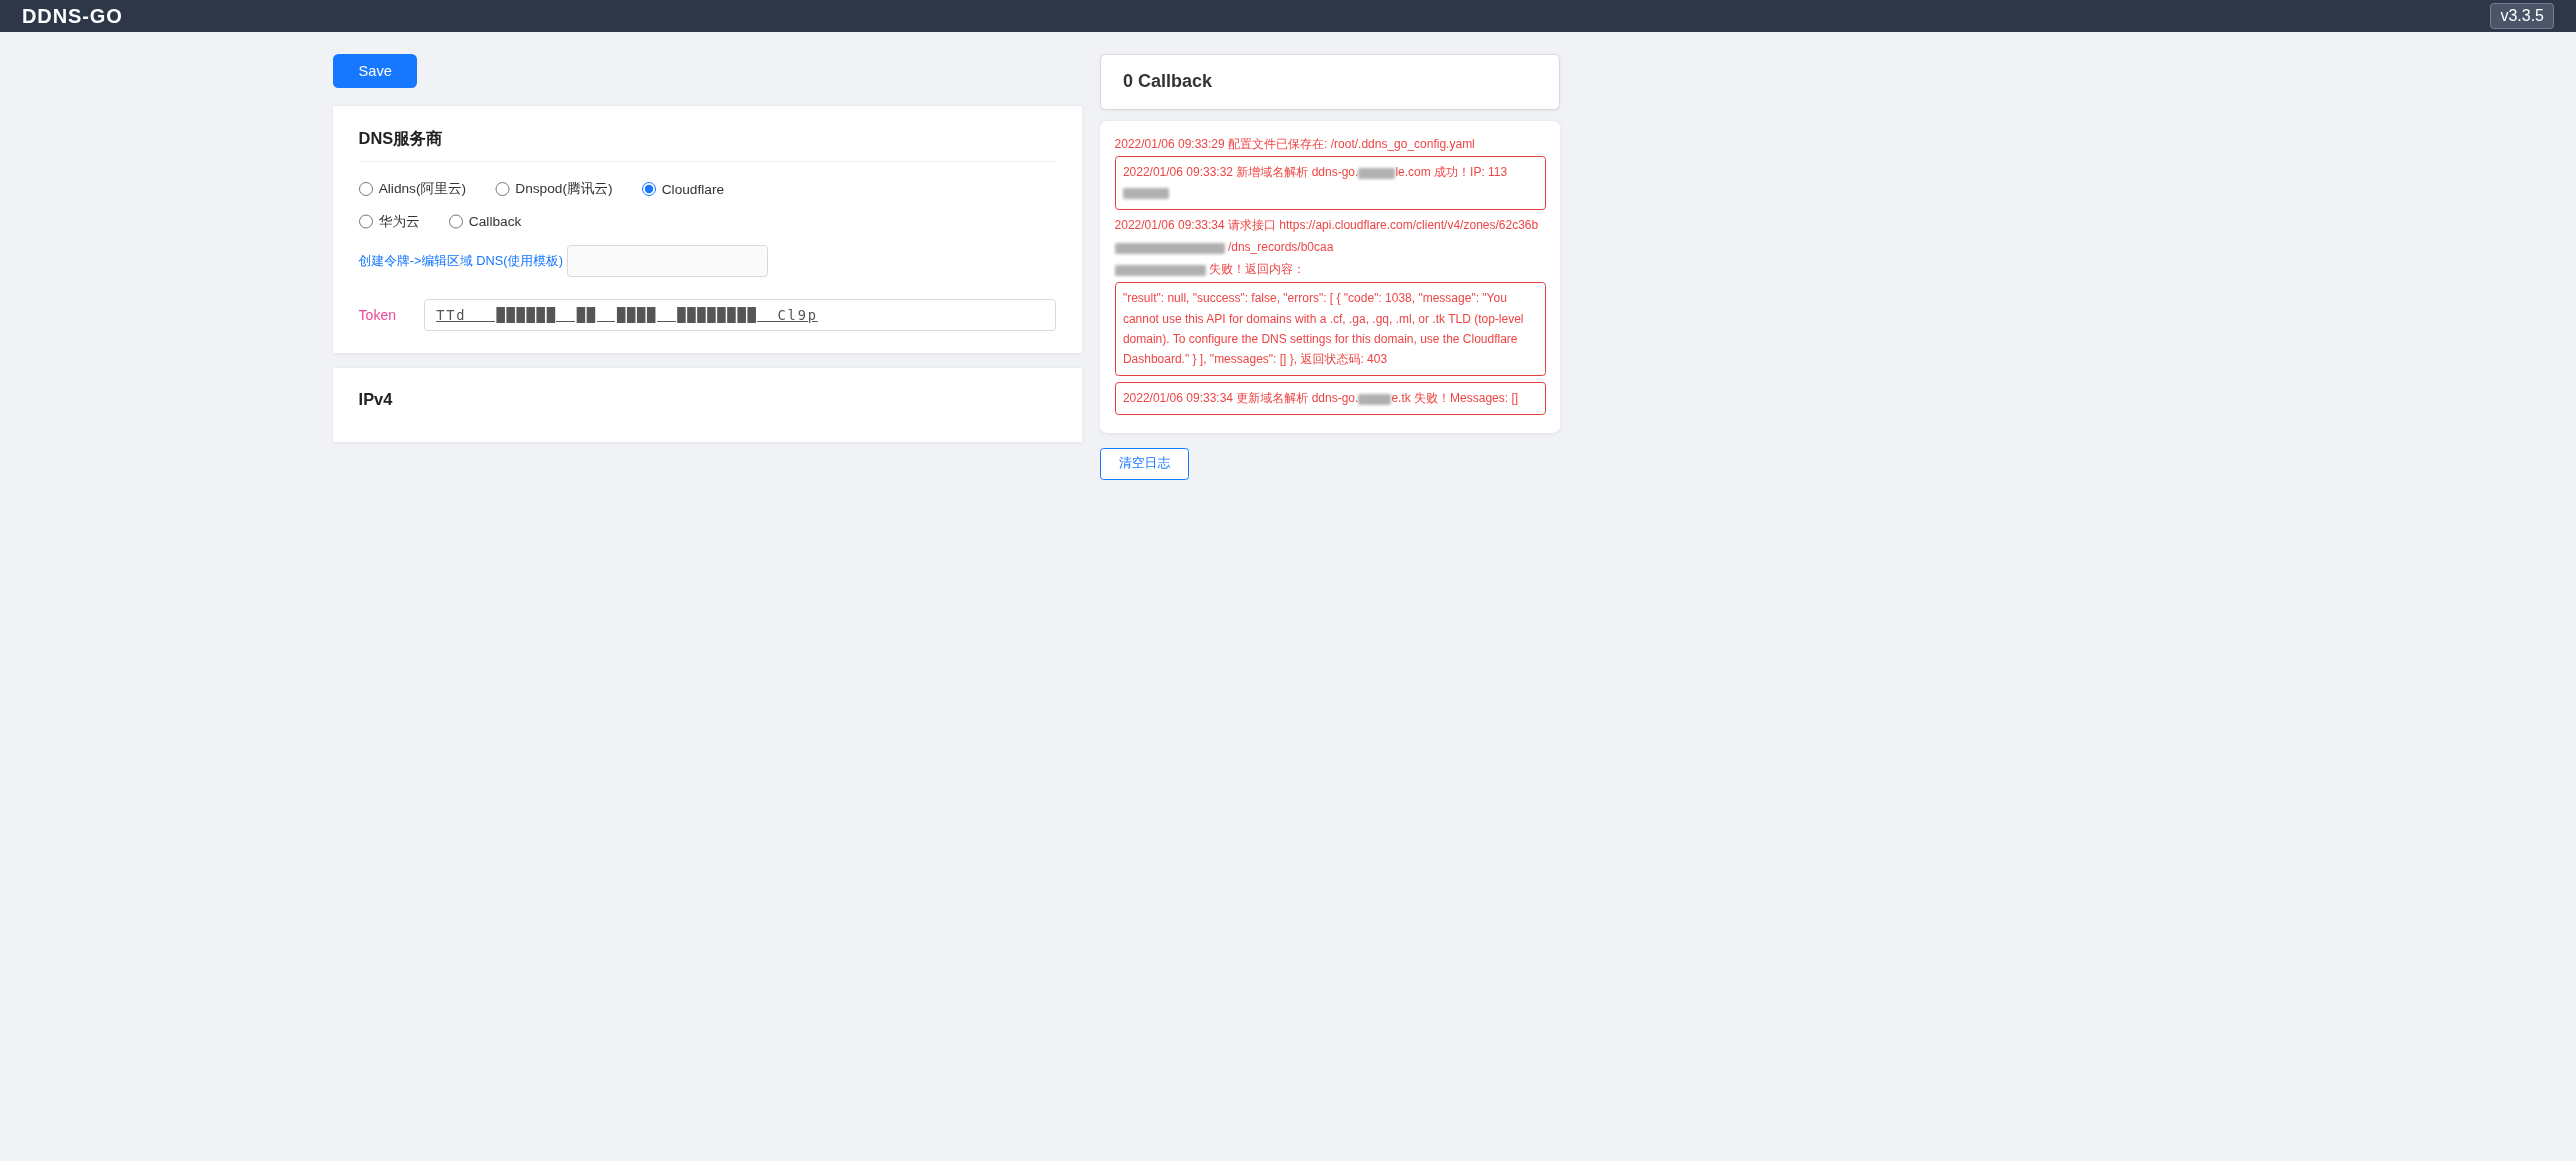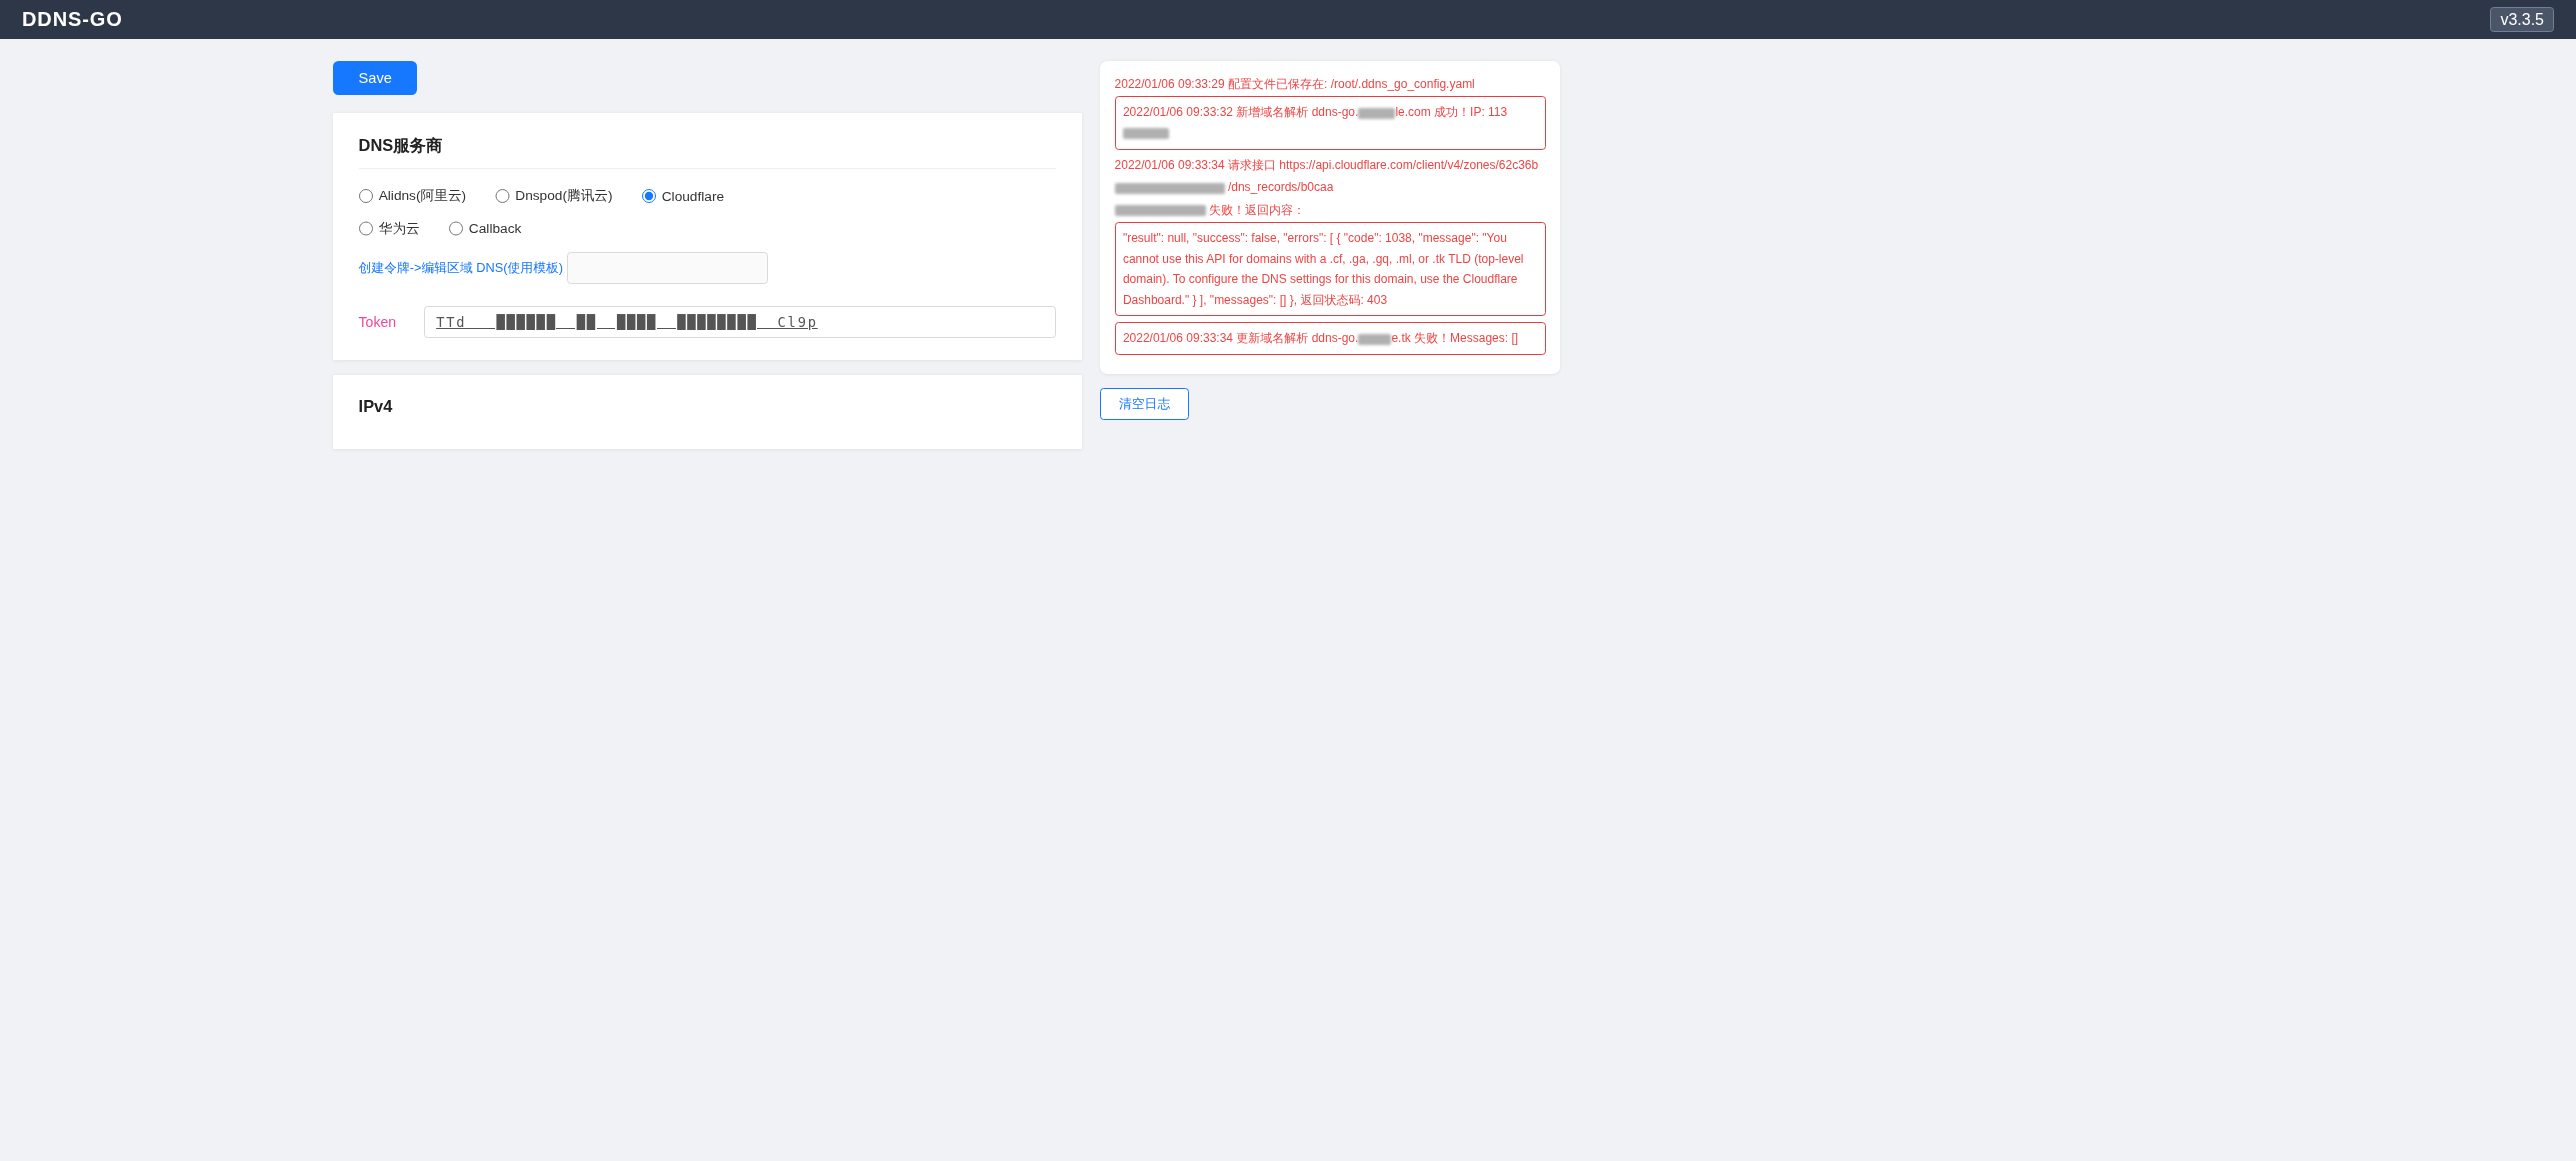--- a/index.html
+++ b/index.html
@@ -2,21 +2,21 @@
 <html style="font-size:14.6px"><head>
   <meta charset="utf-8">
   <style>
     * { box-sizing: border-box; margin: 0; padding: 0; }
     body { font-family: "Microsoft YaHei", "PingFang SC", Arial, sans-serif; background: #f0f2f5; min-height: 100vh; }
 
     
     .header {
       background: #2d3748;
       color: #fff;
-      height: 39px;
+      height: 32px;
       display: flex;
       align-items: center;
       justify-content: space-between;
       padding: 0 22px;
     }
     .header-title {
       font-size: 20px;
       font-weight: bold;
       letter-spacing: 0.9px;
     }
@@ -272,20 +272,23 @@
 
     
     <div class="card ipv4-card">
       <div class="card-title">IPv4</div>
     </div>
 
   </div>
 
   <div class="right-panel">
 
+    <div class="callback-badge">
+      <span>0 Callback</span>
+    </div>
 
     <div class="log-box">
 
       <div class="log-line">
         <span>2022/01/06 09:33:29 配置文件已保存在: /root/.ddns_go_config.yaml</span>
       </div>
 
       <div class="log-line success-line">
         <span>2022/01/06 09:33:32 新增域名解析 ddns-go.<span class="blurred-text" style="width:37px;">&nbsp;&nbsp;&nbsp;&nbsp;</span>le.com 成功！IP: 113<span class="blurred-text" style="width:46px;">&nbsp;&nbsp;&nbsp;&nbsp;&nbsp;</span></span>
       </div>

